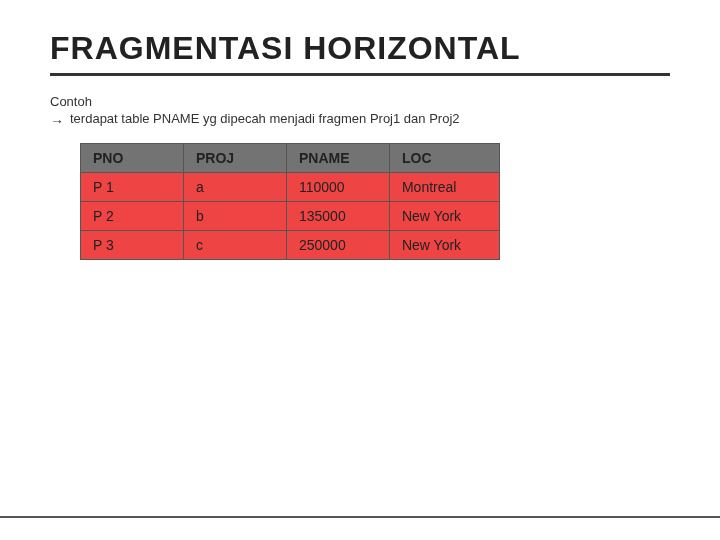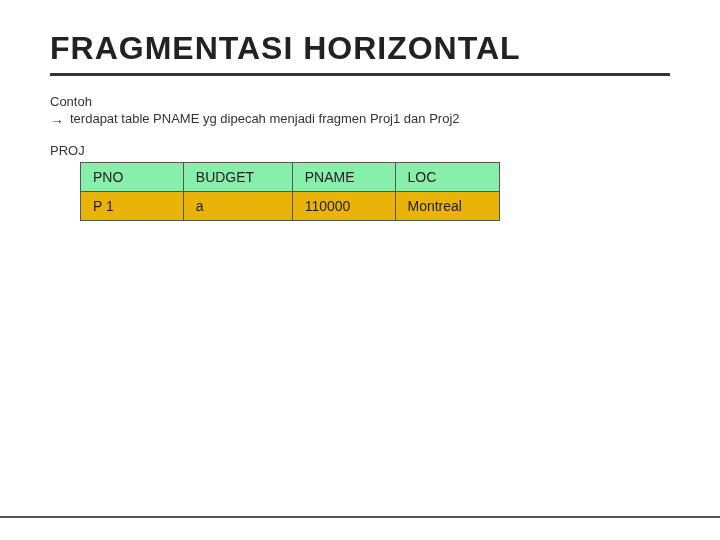--- a/index.html
+++ b/index.html
@@ -81,26 +81,26 @@
     th, td {
       border: 1px solid #555;
       padding: 6px 24px 6px 12px;
       font-size: 14px;
       color: #222;
       text-align: left;
       min-width: 90px;
     }
 
     th {
-      background: #86efac;
-      font-weight: normal;
+      background: #737373;
+      font-weight: bold;
     }
 
     td {
-      background: #eab308;
+      background: #ef4444;
     }
 
     .bottom-line {
       position: absolute;
       bottom: 22px;
       left: 0;
       right: 0;
       height: 2px;
       background: #555;
     }
@@ -114,37 +114,48 @@
   <div class="title-underline"></div>
 
   <div class="contoh-section">
     <div class="contoh-label">Contoh</div>
     <div class="arrow-row">
       <span class="arrow-icon">→</span>
       <span>terdapat table PNAME yg dipecah menjadi fragmen Proj1 dan Proj2</span>
     </div>
   </div>
 
-  <div class="proj-label">PROJ</div>
 
   <div class="table-wrapper">
     <table>
       <thead>
         <tr>
           <th>PNO</th>
-          <th>BUDGET</th>
+          <th>PROJ</th>
           <th>PNAME</th>
           <th>LOC</th>
         </tr>
       </thead>
       <tbody id="table-body">
       <tr>
             <td>P 1</td>
             <td>a</td>
             <td>110000</td>
             <td>Montreal</td>
           </tr>
+          <tr>
+            <td>P 2</td>
+            <td>b</td>
+            <td>135000</td>
+            <td>New York</td>
+          </tr>
+          <tr>
+            <td>P 3</td>
+            <td>c</td>
+            <td>250000</td>
+            <td>New York</td>
+          </tr>
         </tbody>
     </table>
   </div>
 
   <div class="bottom-line"></div>
 </div>
 
 </body></html>

